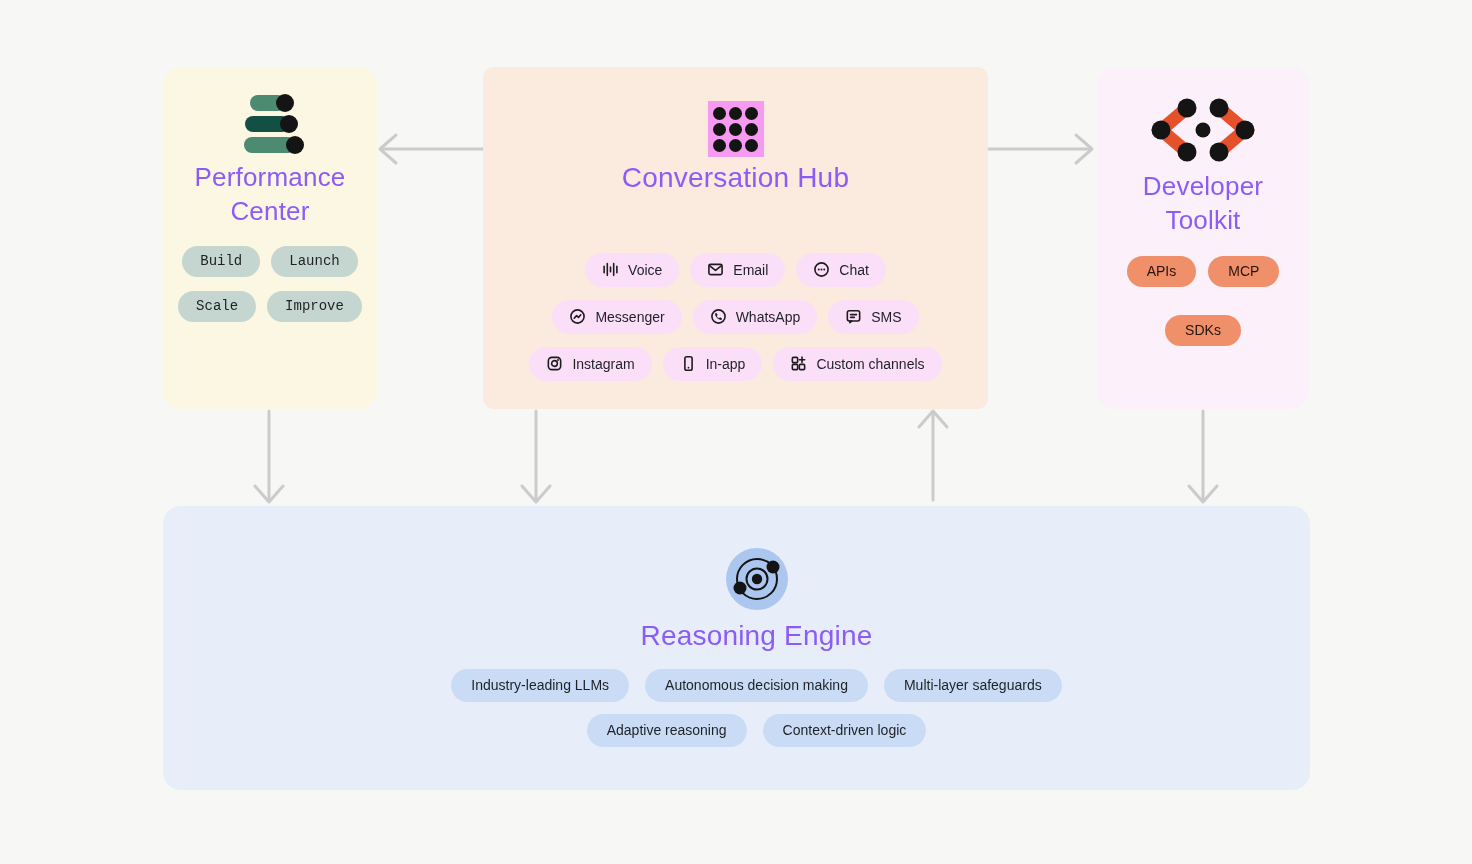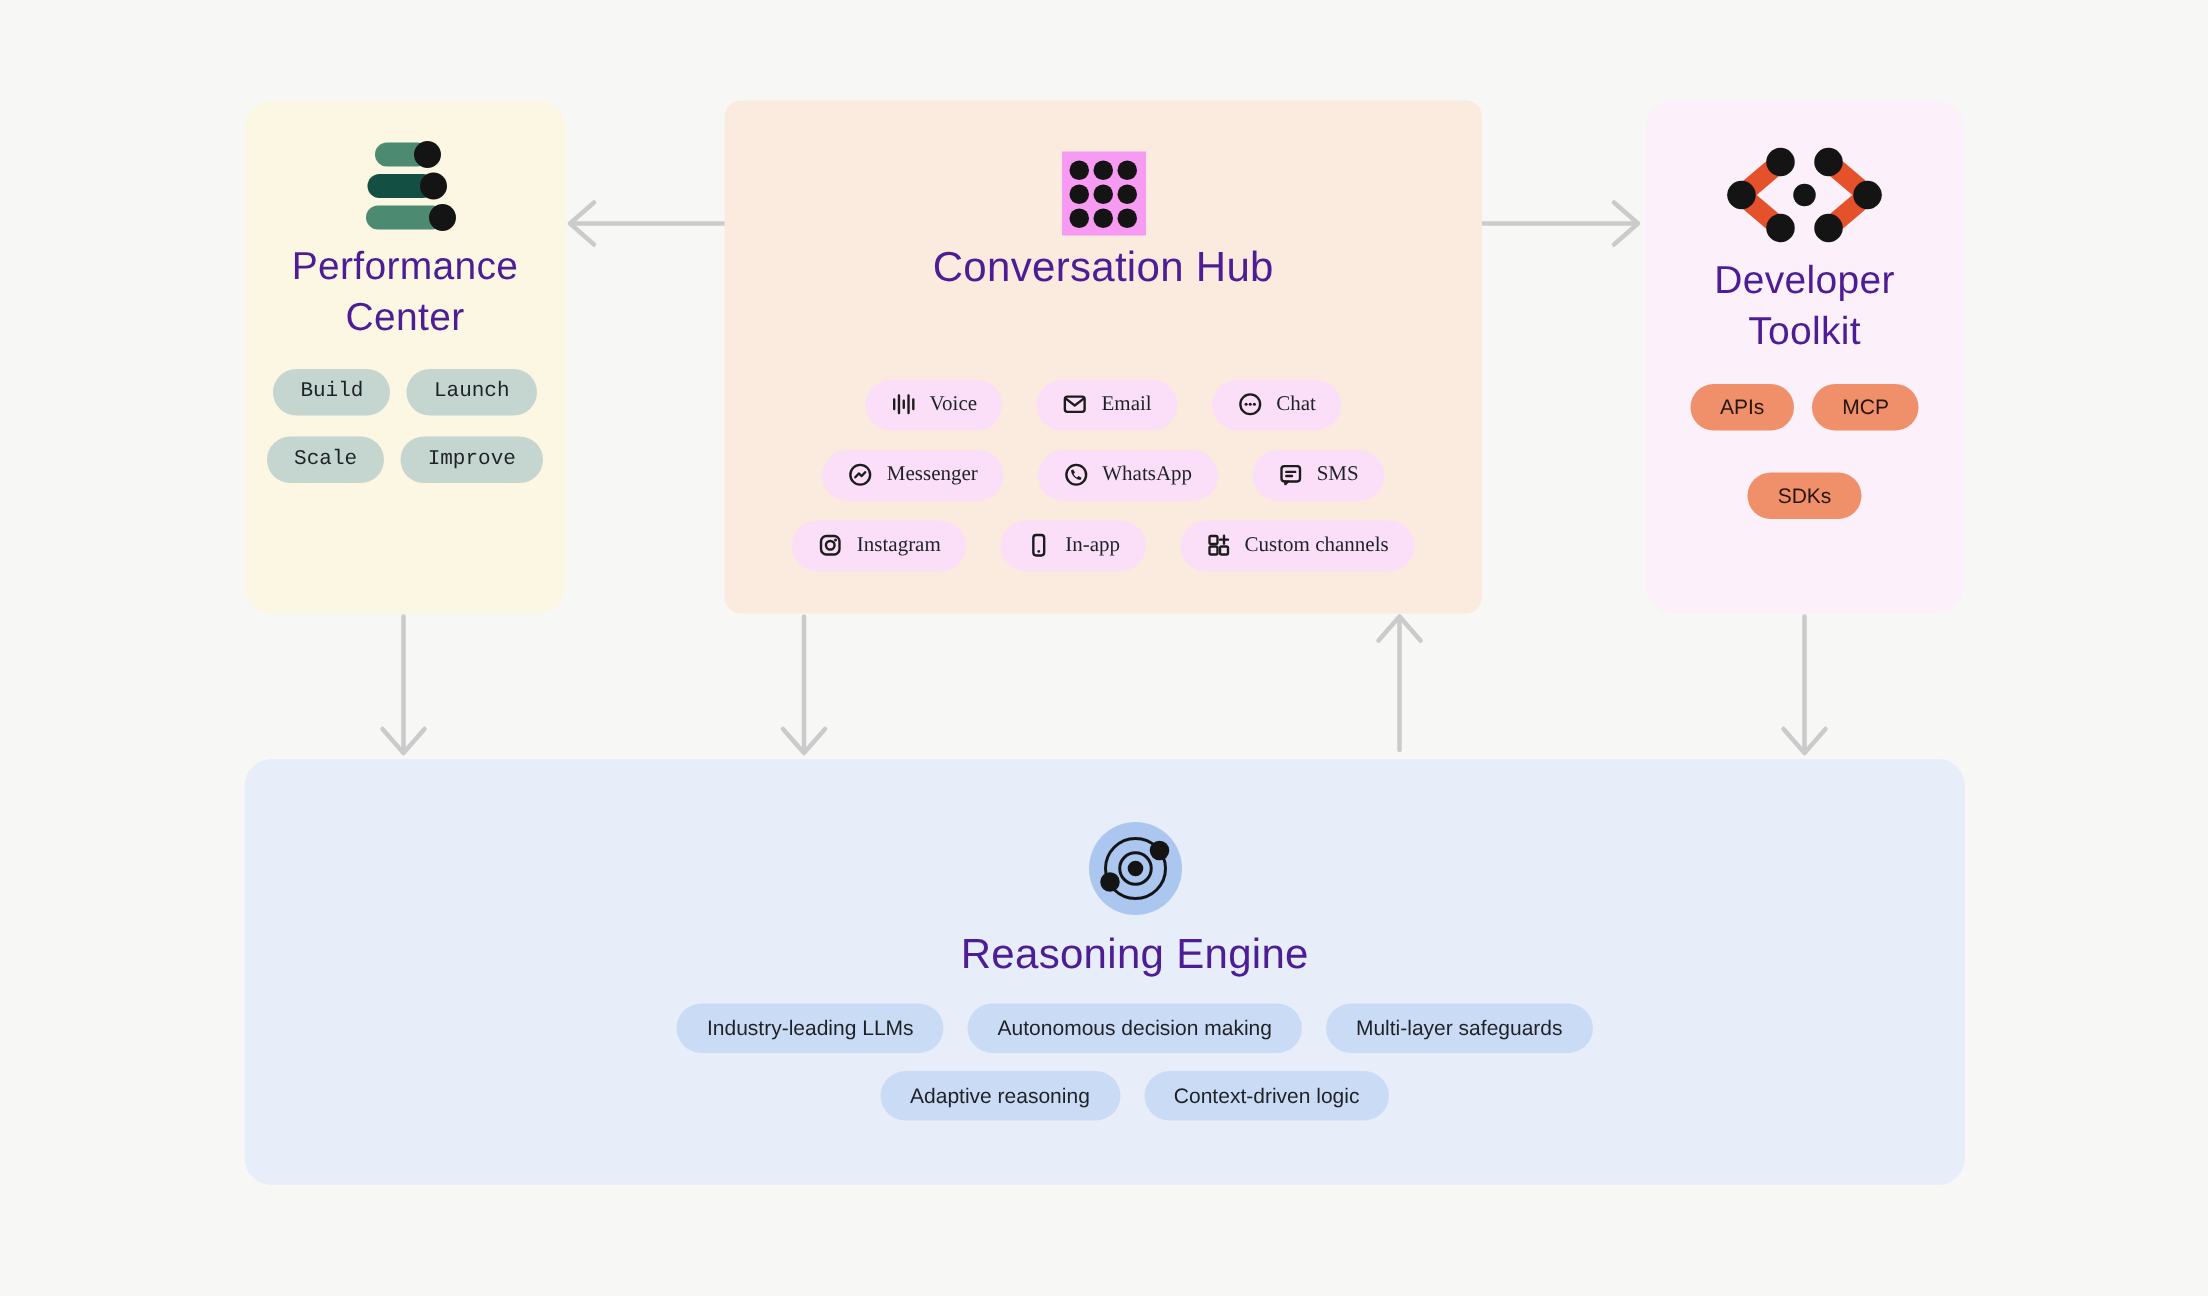--- a/index.html
+++ b/index.html
@@ -9,21 +9,21 @@
   }
   .arrows { position:absolute; inset:0; pointer-events:none; }
   .arrows path { stroke:#cbcbcb; stroke-width:3; fill:none; stroke-linecap:round; stroke-linejoin:round; }
 
   .card { position:absolute; border-radius:18px; display:flex; flex-direction:column; align-items:center; box-sizing:border-box; }
   .card-perf   { left:163px; top:67px;  width:214px;  height:342px; background:#fbf7e2; }
   .card-hub    { left:483px; top:67px;  width:505px;  height:342px; background:#fbeade;border-radius:11px; }
   .card-dev    { left:1097px; top:67px; width:212px;  height:342px; background:#fcf0fb; }
   .card-reason { left:163px; top:506px; width:1147px; height:284px; background:#e7eef9;padding-left:40px; }
 
-  .title { font-size:26px; line-height:1.32; font-weight:500; margin:0; text-align:center; letter-spacing:.2px; color:#4c1d95; }
+  .title { font-size:26px; line-height:1.32; font-weight:500; margin:0; text-align:center; letter-spacing:.2px; color:#8b5cf6; }
   .title-lg { font-size:28px; }
   .t-perf { margin-top:7px; max-width:190px; }
   .t-hub  { margin-top:3px; }
   .t-dev  { margin-top:7px; max-width:150px; }
   .t-reason { margin-top:7px; }
 
   .pill { display:inline-flex; align-items:center; justify-content:center; border-radius:18px;
           font-size:14px; color:#1e2126; white-space:nowrap; }
   .pill-row { display:flex; justify-content:center; }
   .stack { display:flex; flex-direction:column; align-items:center; }
@@ -37,21 +37,21 @@
   .pdot { position:absolute; right:-8px; top:-1px; width:18px; height:18px; border-radius:50%; background:#141414; }
   .perf-pills { margin-top:17px; gap:14px; }
   .perf-pills .pill-row { gap:11px; }
   .pill-perf { background:#c4d6cf; height:31px; padding:0 18px;font-family:Liberation Mono, monospace; }
 
   
   .hub-icon { width:56px; height:56px; margin-top:34px; background:#f79af2;
               display:grid; grid-template-columns:repeat(3,13px); gap:3px; place-content:center; }
   .hub-dot { width:13px; height:13px; border-radius:50%; background:#141414; }
   .hub-pills { margin-top:56px; gap:13px; }
-  .hub-pills .pill-row { gap:23px;font-family:Liberation Serif, serif; }
+  .hub-pills .pill-row { gap:11px; }
   .pill-hub { background:#fbdff9; height:34px; padding:0 17px; gap:9px; }
   .ci { width:17px; height:17px; flex:none; }
   .ci * { stroke:#1c1c1c; stroke-width:1.5; fill:none; stroke-linecap:round; stroke-linejoin:round; }
   .ci .fl { fill:#1c1c1c; stroke:none; }
 
   
   .dev-icon { margin-top:31px; }
   .dev-pills { margin-top:18px; gap:28px; }
   .dev-pills .pill-row { gap:12px; }
   .pill-dev { background:#f0906a; height:31px; padding:0 20px; color:#26150d; }

